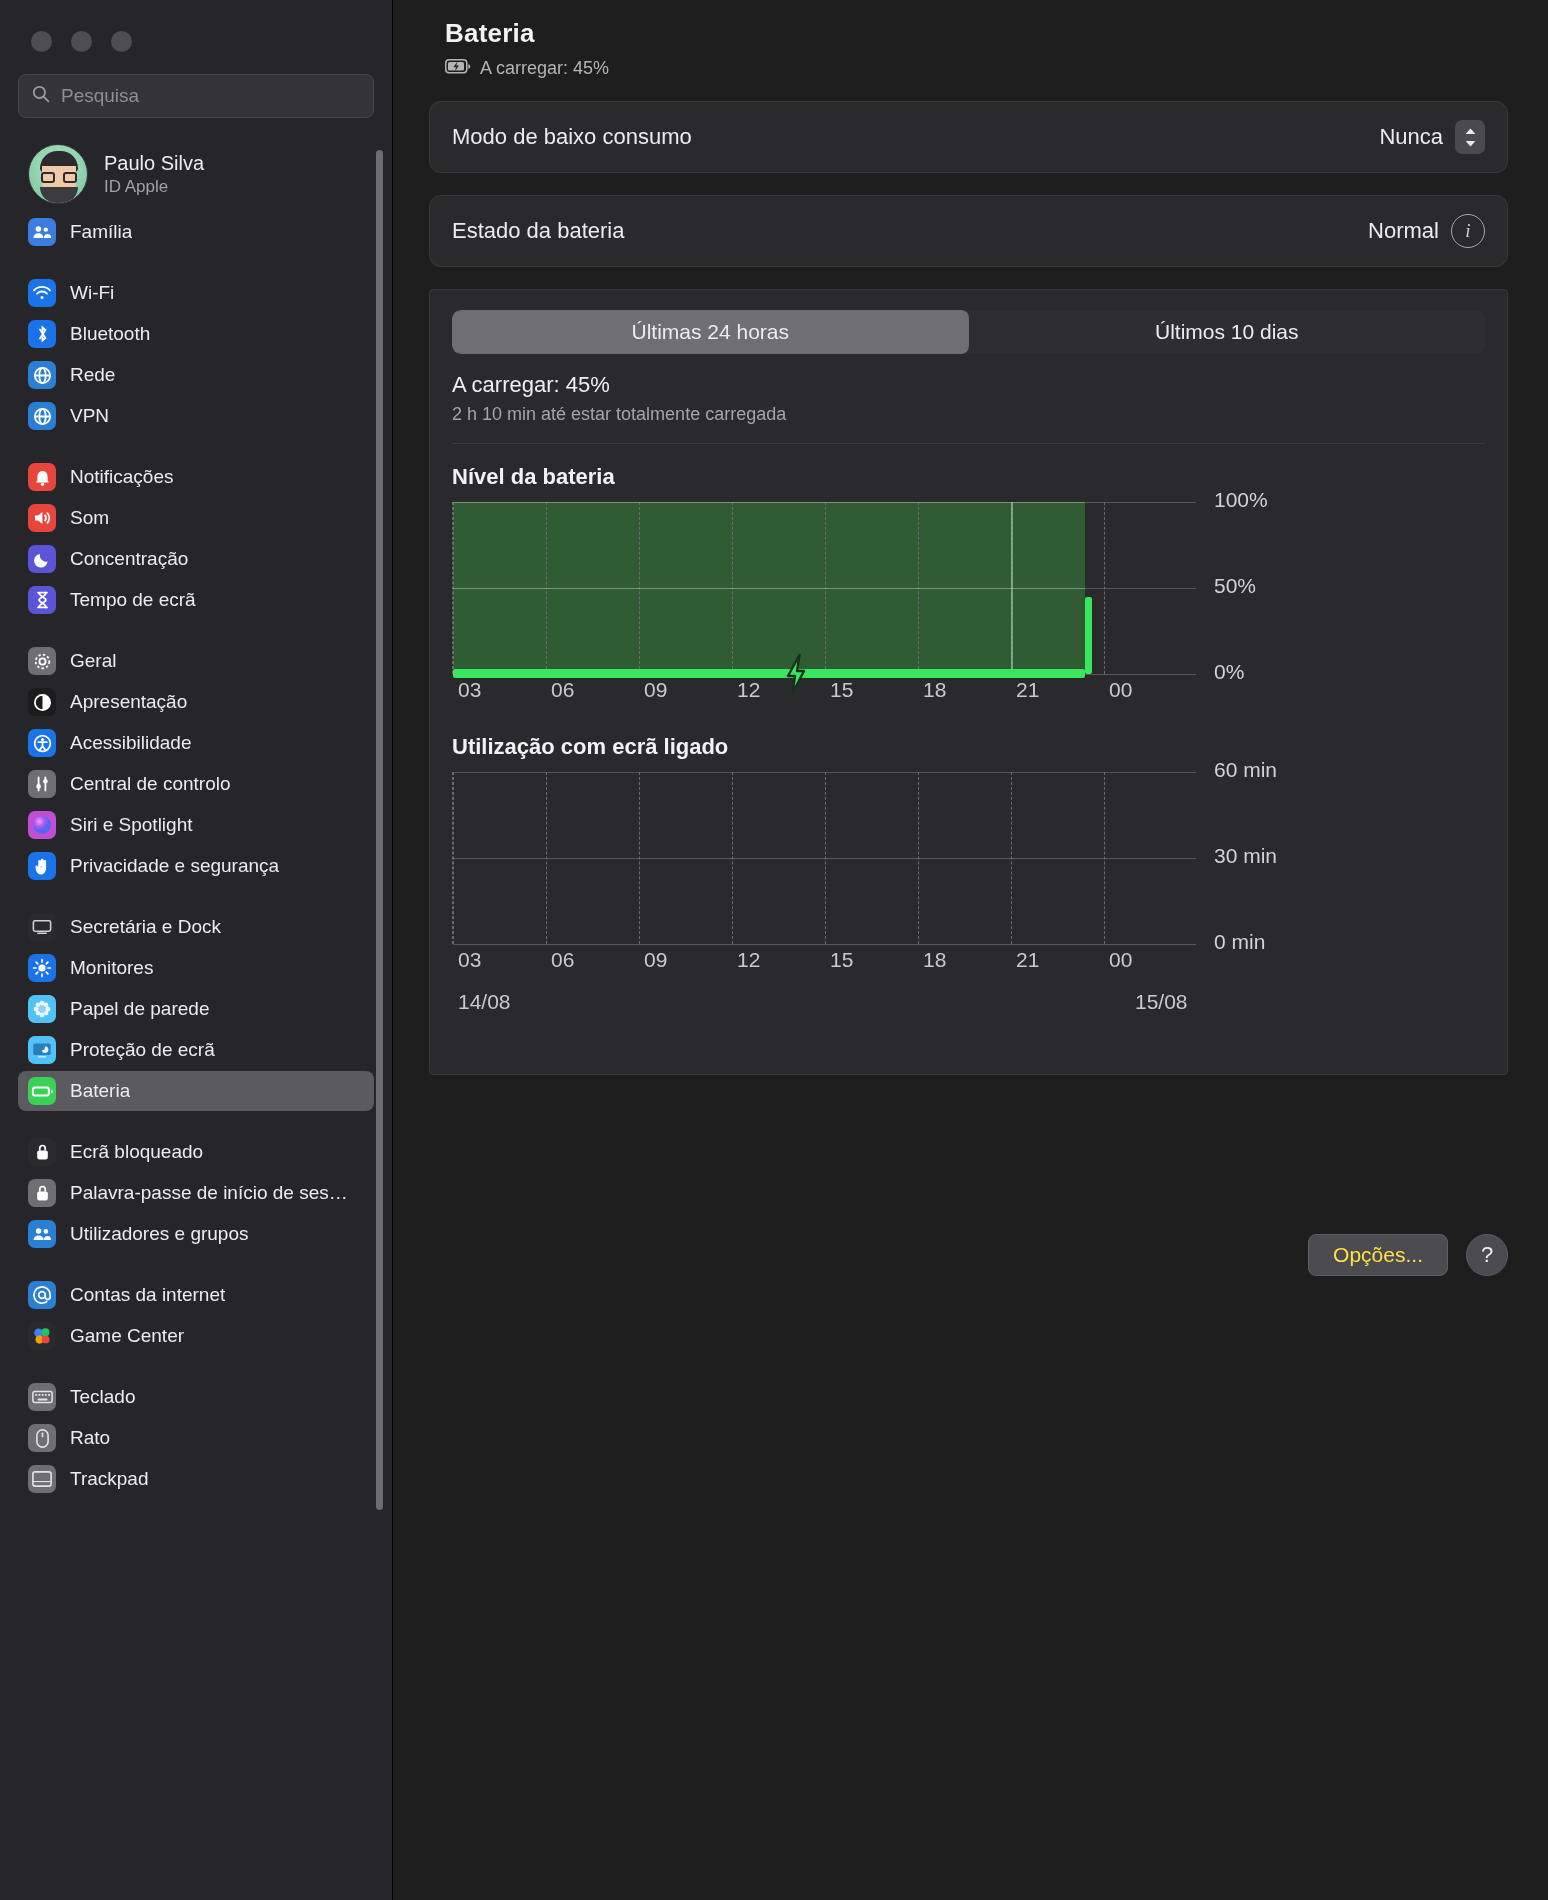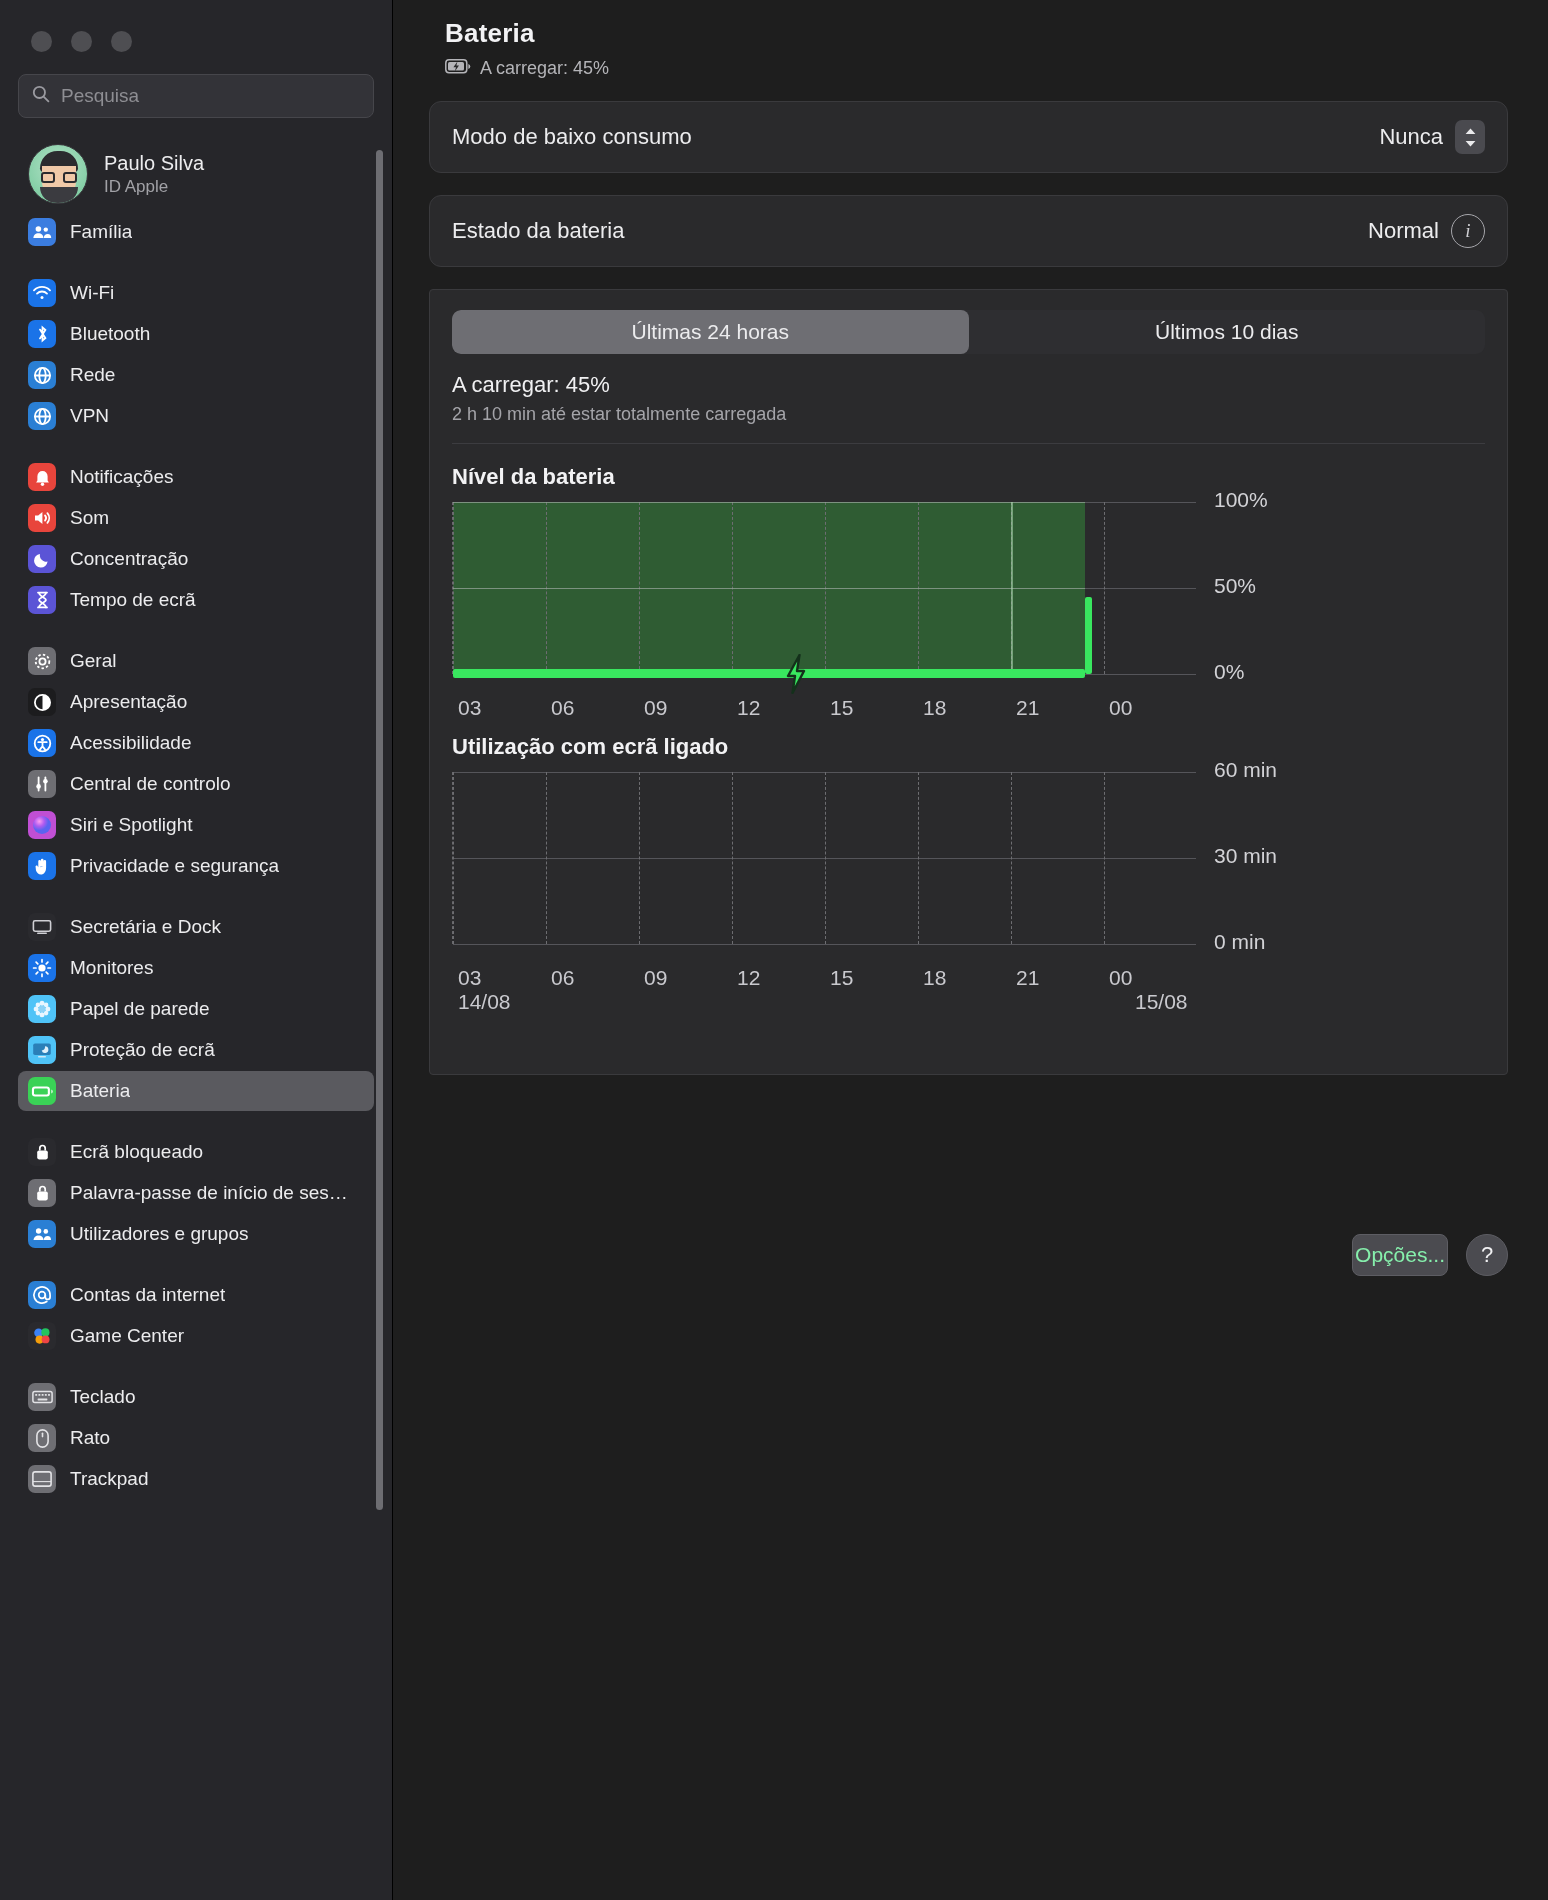--- a/index.html
+++ b/index.html
@@ -180,31 +180,31 @@
   }
   .bolt { position: absolute; width: 26px; height: 40px; }
 
   .ylabels {
     position: relative; width: 150px; flex: 0 0 150px;
     padding-left: 18px;
   }
   .ylab { position: absolute; font-size: 21px; color: #d2d2d6; white-space: nowrap; }
 
   .xaxis { position: relative; width: 744px; height: 40px; flex: 0 0 744px; }
-  .xlab { position: absolute; top: 22px; font-size: 21px; color: #c9c9ce; }
+  .xlab { position: absolute; top: 4px; font-size: 21px; color: #c9c9ce; }
   .xdate { position: absolute; top: 46px; font-size: 21px; color: #c9c9ce; }
 
   .footer-btns {
     position: absolute; right: 40px; top: 1234px;
     display: flex; align-items: center; gap: 18px;
   }
   .btn-opcoes {
-    height: 42px; padding: 0 2px; border-radius: 8px;
+    height: 42px; padding: 0 24px; border-radius: 8px;
     background: #4b4b50; border: 1px solid #5d5d63;
-    color: #86efac; font-size: 21px; font-family: inherit;
+    color: #fde047; font-size: 21px; font-family: inherit;
     display: flex; align-items: center; cursor: default;
   }
   .btn-help {
     width: 42px; height: 42px; border-radius: 50%;
     background: #4b4b50; border: 1px solid #5d5d63;
     color: #f0f0f2; font-size: 22px; font-family: inherit;
     display: flex; align-items: center; justify-content: center; cursor: default;
   }
 </style>
 </head>

